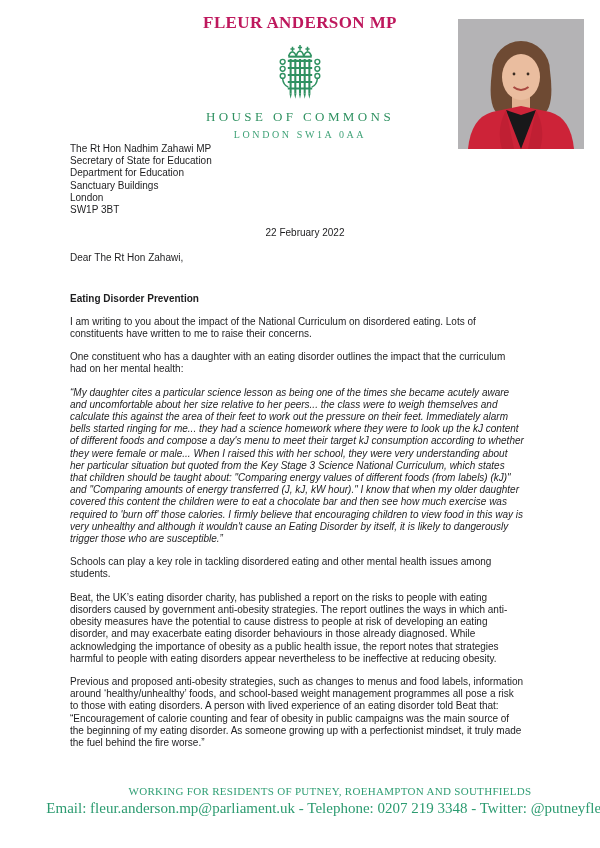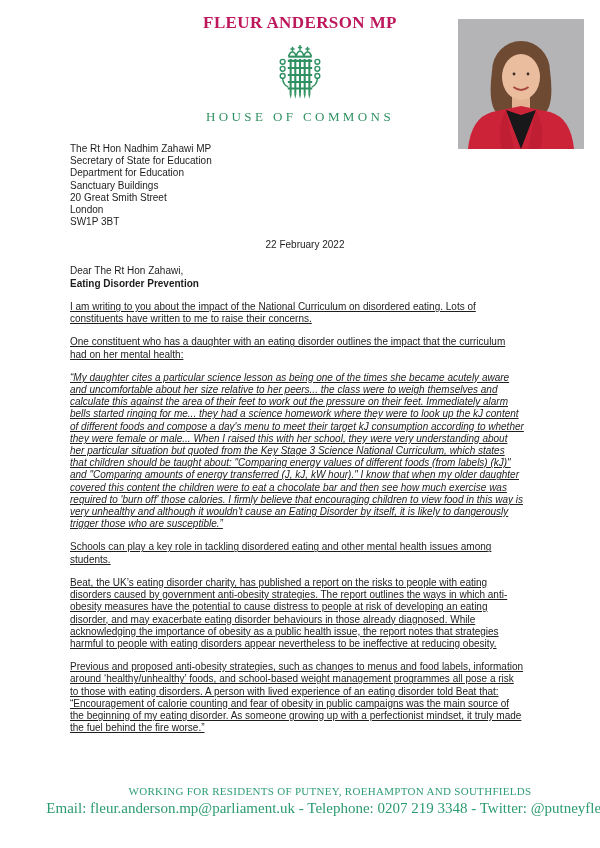--- a/index.html
+++ b/index.html
@@ -28,22 +28,22 @@
   .photo { position:absolute; top:19px; left:458px; width:126px; height:130px; }
 
   
   .content {
     position:absolute; top:143px; left:70px; width:470px;
     font-size:10px; line-height:12.2px; color:#1d1d1f;
   }
   .addr-line { }
   .date { text-align:center; margin-top:11px; }
   .salutation { margin-top:13px; }
-  .subject { margin-top:1px; font-weight:bold; }
-  p.body { margin:11px 16px 0 0;text-decoration:underline; }
+  .subject { margin-top:28px; font-weight:bold; }
+  p.body { margin:11px 16px 0 0; }
   p.quote { font-style:italic; }
 
   
   .footer {
     position:absolute; top:785px; left:0; width:100%; text-align:center;
     font-family:"Liberation Serif", serif;
     padding-left:30px;
   }
   .tagline { font-size:11px; color:#2f9e74; letter-spacing:0.3px; }
   .contact { font-size:15px; color:#2c9b70; margin-top:3px; }
@@ -78,20 +78,21 @@
           <circle cx="45.5" cy="34" r="2.6" stroke-width="1.5"></circle>
           <path d="M45.5 37 q-0.5 6.5 -6 9" stroke-width="1.6"></path>
         </g>
         <g fill="#2f9161" stroke="none">
           <path d="M15.8 53 L17 58.5 L18.2 53 Z M20.8 53 L22 58.5 L23.2 53 Z M25.8 53 L27 58.5 L28.2 53 Z M30.8 53 L32 58.5 L33.2 53 Z M35.8 53 L37 58.5 L38.2 53 Z"></path>
         </g>
       </svg>
     </div>
 
     <div class="hoc">HOUSE OF COMMONS</div>
+    <div class="hoc-addr">LONDON SW1A 0AA</div>
   </div>
 
   <div class="photo">
     <svg width="126" height="130" viewBox="0 0 126 130" aria-hidden="true">
       <rect width="126" height="130" fill="#b4b3b5"></rect>
 
       <ellipse cx="63" cy="52" rx="29" ry="30" fill="#6e4a33"></ellipse>
       <path d="M34 52 Q29 90 42 96 L84 96 Q97 90 92 52 Z" fill="#6e4a33"></path>
 
       <rect x="54" y="74" width="18" height="20" fill="#e2b292"></rect>
@@ -112,21 +113,20 @@
     </svg>
   </div>
 
   <div class="content">
 
     <div class="addr">
       <div class="addr-line">The Rt Hon Nadhim Zahawi MP</div>
       <div class="addr-line">Secretary of State for Education</div>
       <div class="addr-line">Department for Education</div>
       <div class="addr-line">Sanctuary Buildings</div>
-      <div class="addr-line">20 Great Smith Street</div>
       <div class="addr-line">London</div>
       <div class="addr-line">SW1P 3BT</div>
     </div>
 
     <div class="date">22 February 2022</div>
 
     <div class="salutation">Dear The Rt Hon Zahawi,</div>
 
     <div class="subject">Eating Disorder Prevention</div>
 

